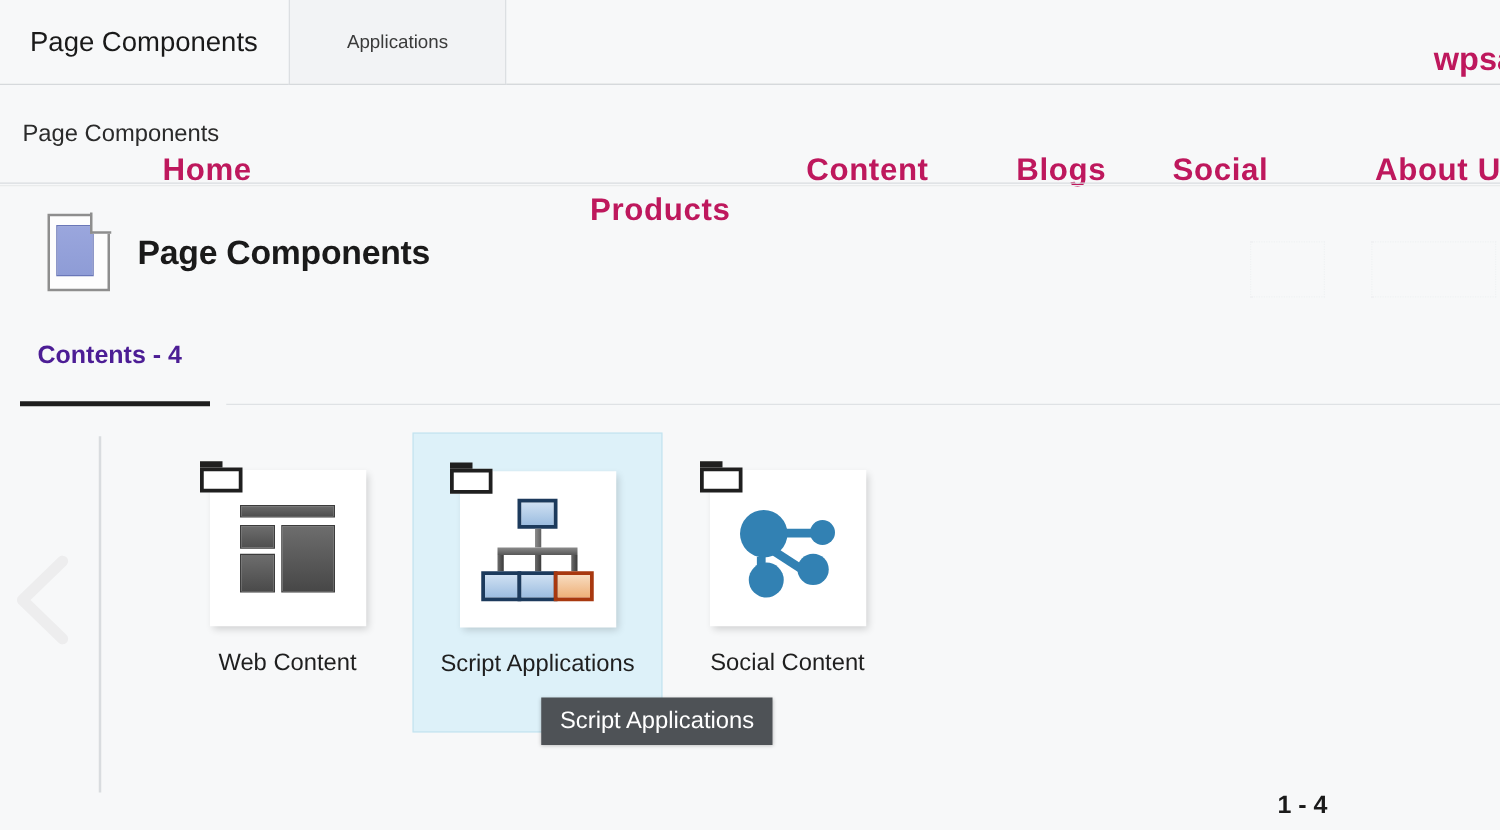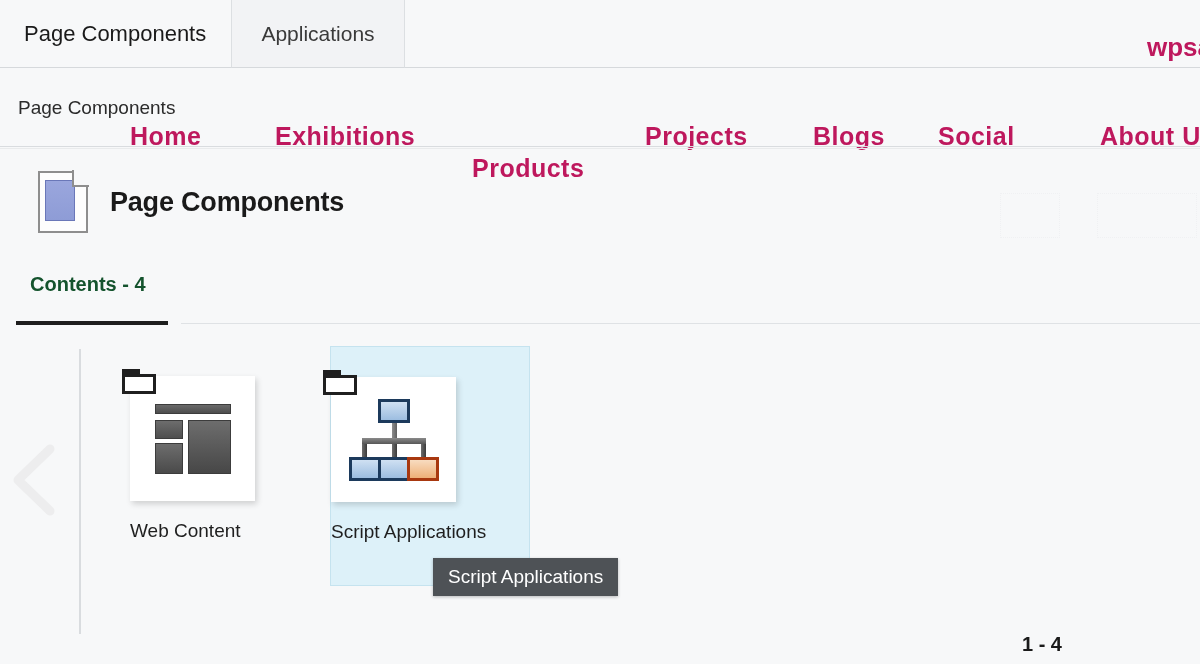--- a/index.html
+++ b/index.html
@@ -61,21 +61,21 @@
     height: 1px;
     background: #d6d9dc;
   }
   .tab {
     position: absolute;
     top: 0;
     height: 68px;
     display: flex;
     align-items: center;
     justify-content: center;
-    font-size: 21px;
+    font-size: 15px;
     color: #333333;
     padding: 0 24px;
   }
   .tab-active {
     left: 0;
     background: transparent;
     color: #1a1a1a;
     font-size: 22px;
     border-bottom: none;
     z-index: 3;
@@ -171,21 +171,21 @@
     top: 265px; left: 0; right: 0;
     height: 60px;
     z-index: 5;
   }
   .contents-label {
     position: absolute;
     left: 30px;
     top: 8px;
     font-size: 20px;
     font-weight: bold;
-    color: #14532d;
+    color: #4c1d95;
   }
   .contents-underline {
     position: absolute;
     left: 16px;
     bottom: 0;
     width: 152px;
     height: 4px;
     background: #1e1e1e;
   }
   .contents-rule {
@@ -227,21 +227,21 @@
     left: 130px;
     top: 21px;
     display: flex;
   }
   .tile {
     width: 200px;
     padding-top: 30px;
     padding-bottom: 42px;
     display: flex;
     flex-direction: column;
-    align-items: flex-start;
+    align-items: center;
     position: relative;
   }
   .tile.selected {
     background: #ddf1f9;
     border: 1px solid #c5e3ef;
   }
   .thumb {
     position: relative;
     width: 125px;
     height: 125px;
@@ -388,23 +388,22 @@
   }
 </style>
 </head>
 <body>
 
 <div class="bleed">
   <div class="bleed-word bleed-hero" style="left:232px; top:32px;">perience</div>
   <div class="bleed-word bleed-brand" style="left:1147px; top:32px;">wpsa</div>
 
   <div class="bleed-word bleed-nav" style="left:130px; top:122px;">Home</div>
-  <div class="bleed-word bleed-nav" style="left:275px; top:122px;">Exhibitions</div>
   <div class="bleed-word bleed-nav" style="left:472px; top:122px;margin-top:32px;">Products</div>
-  <div class="bleed-word bleed-nav" style="left:645px; top:122px;">Projects</div>
+  <div class="bleed-word bleed-nav" style="left:645px; top:122px;">Content</div>
   <div class="bleed-word bleed-nav" style="left:813px; top:122px;">Blogs</div>
   <div class="bleed-word bleed-nav" style="left:938px; top:122px;">Social</div>
   <div class="bleed-word bleed-nav" style="left:1100px; top:122px;">About Us</div>
 
   <div class="bleed-rule" style="left:0; top:148px; width:1200px;"></div>
   <div class="bleed-box" style="left:1000px; top:193px; width:60px; height:45px;"></div>
   <div class="bleed-box" style="left:1097px; top:193px; width:100px; height:45px;"></div>
 </div>
 
 <div class="tabstrip">
@@ -480,20 +479,38 @@
           <div class="drop d2"></div>
           <div class="drop d3"></div>
           <div class="node c1"></div>
           <div class="node c2"></div>
           <div class="node c3"></div>
         </div>
       </div>
       <div class="tile-label">Script Applications</div>
     </div>
 
+    <div class="tile">
+      <div class="thumb">
+        <div class="folder-badge">
+          <div class="tabtop"></div>
+          <div class="body"></div>
+        </div>
+        <div class="share">
+          <div class="link l1"></div>
+          <div class="link l2"></div>
+          <div class="link l3"></div>
+          <div class="dot hub"></div>
+          <div class="dot below"></div>
+          <div class="dot right"></div>
+          <div class="dot lower"></div>
+        </div>
+      </div>
+      <div class="tile-label">Social Content</div>
+    </div>
 
 
   </div>
 </div>
 
 <div class="tooltip">Script Applications</div>
 
 <div class="pager">1 - 4</div>
 
 </body></html>

